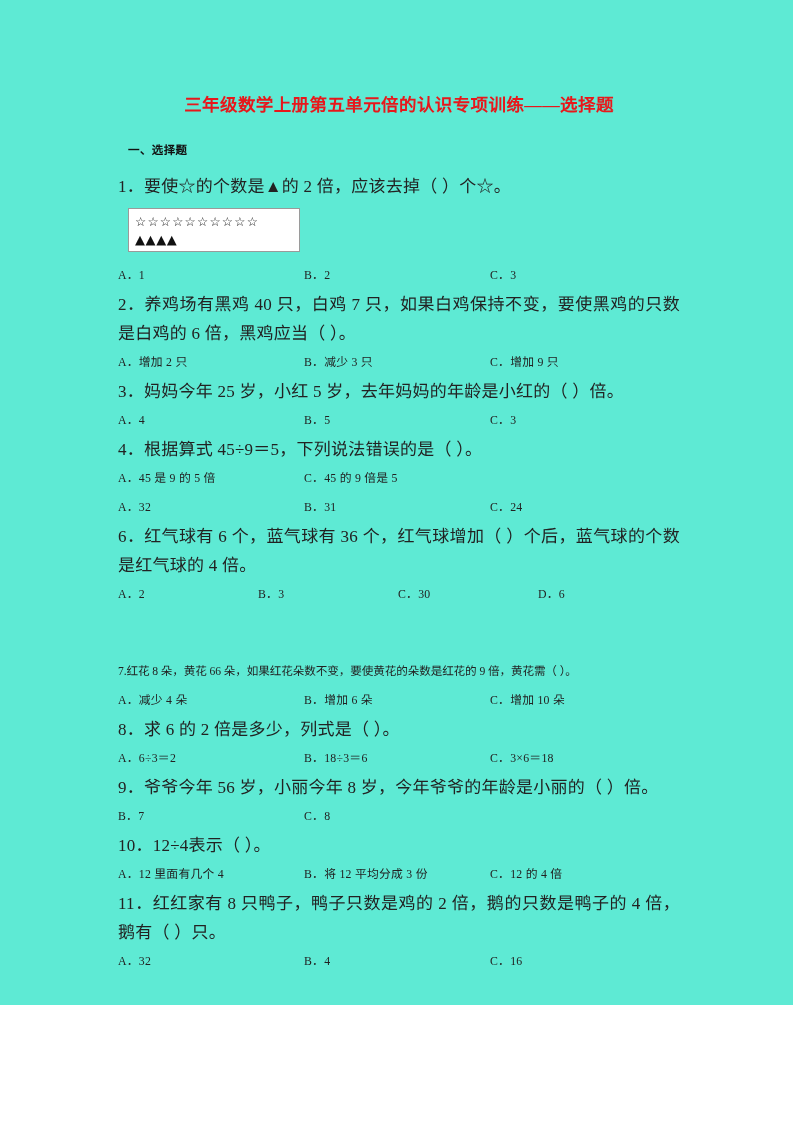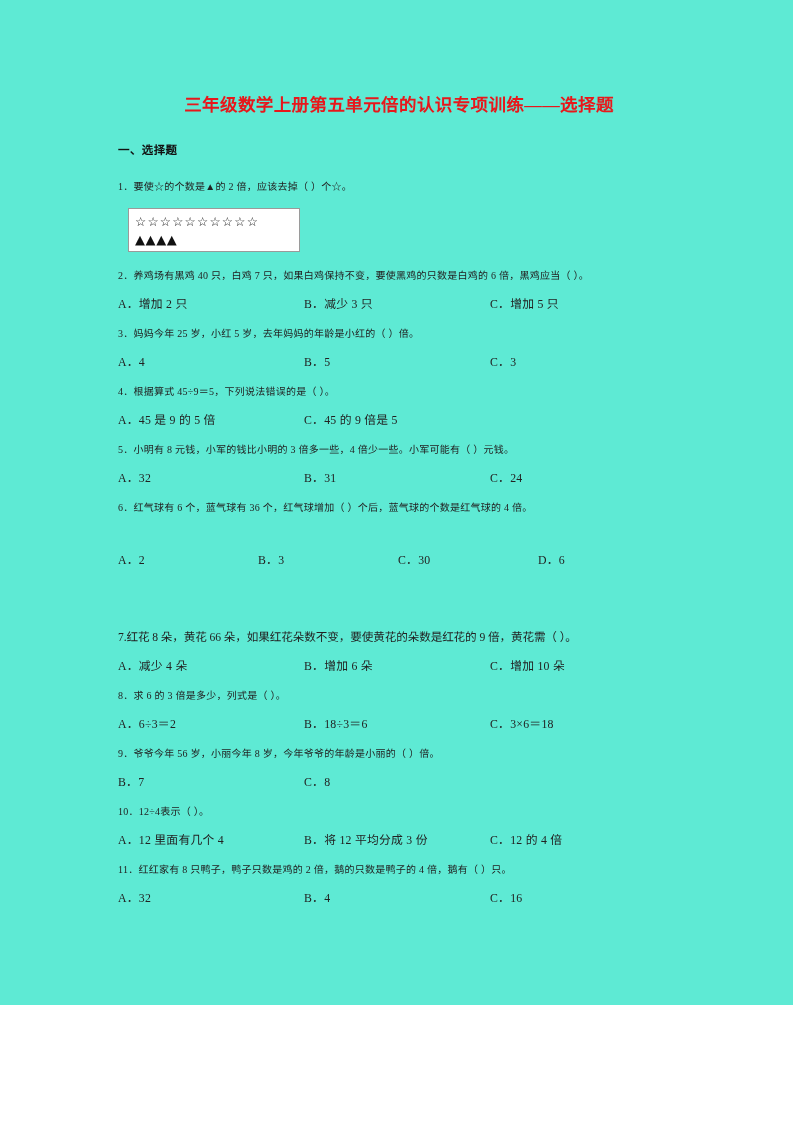--- a/index.html
+++ b/index.html
@@ -38,28 +38,28 @@
     line-height: 26px;
     margin: 0 0 24px 0;
     white-space: nowrap;
   }
   .section-heading {
     font-family: "Liberation Serif", "DejaVu Serif", serif;
     font-weight: bold;
     font-size: 11.5px;
     color: #111111;
     letter-spacing: 0.4px;
-    margin: 0 0 14px 0;
+    margin: 0 0 14px 10px;
     line-height: 16px;
   }
   .q-block {
     margin-bottom: 0;
   }
   .q-stem {
-    font-size: 10px;
+    font-size: 17px;
     line-height: 29px;
     color: #222222;
     letter-spacing: 0.25px;
     text-align: justify;
     text-justify: inter-ideograph;
     margin: 0;
   }
   .q-stem.tight {
     letter-spacing: -0.1px;
     font-size: 11.6px;
@@ -70,21 +70,21 @@
     font-size: 11.8px;
     line-height: 29px;
     color: #222222;
     letter-spacing: 0.25px;
   }
   .opt-row .opt {
     flex: 0 0 auto;
     white-space: nowrap;
   }
   .opt-row.cols3 .opt { width: 186px; }
-  .opt-row.cols4 .opt { width: 140px; margin-top: 24px; }
+  .opt-row.cols4 .opt { width: 140px; }
   .figure-box {
     margin: 7px 0 9px 10px;
     border: 1px solid #9a9a9a;
     width: 172px;
     box-sizing: border-box;
     padding: 4px 6px 3px 6px;
     background: #ffffff;
   }
   .sym-row {
     line-height: 17px;
@@ -118,28 +118,33 @@
     <h1 class="doc-title">三年级数学上册第五单元倍的认识专项训练——选择题</h1>
 
     <div class="section-heading">一、选择题</div>
 
     <div class="q-block">
       <p class="q-stem">1．要使☆的个数是▲的 2 倍，应该去掉（        ）个☆。</p>
       <div class="figure-box">
         <div class="sym-row stars">☆☆☆☆☆☆☆☆☆☆</div>
         <div class="sym-row tris">▲▲▲▲</div>
       </div>
+      <div class="opt-row cols3">
+        <span class="opt">A．1</span>
+        <span class="opt">B．2</span>
+        <span class="opt">C．3</span>
+      </div>
     </div>
 
     <div class="q-block">
       <p class="q-stem">2．养鸡场有黑鸡 40 只，白鸡 7 只，如果白鸡保持不变，要使黑鸡的只数是白鸡的 6 倍，黑鸡应当（        ）。</p>
       <div class="opt-row cols3">
         <span class="opt">A．增加 2 只</span>
         <span class="opt">B．减少 3 只</span>
-        <span class="opt">C．增加 5 只</span>
+        <span class="opt">C．增加 9 只</span>
       </div>
     </div>
 
     <div class="q-block">
       <p class="q-stem">3．妈妈今年 25 岁，小红 5 岁，去年妈妈的年龄是小红的（        ）倍。</p>
       <div class="opt-row cols3">
         <span class="opt">A．4</span>
         <span class="opt">B．5</span>
         <span class="opt">C．3</span>
       </div>
@@ -147,21 +152,20 @@
 
     <div class="q-block">
       <p class="q-stem">4．根据算式 45÷9＝5，下列说法错误的是（        ）。</p>
       <div class="opt-row cols3">
         <span class="opt">A．45 是 9 的 5 倍</span>
         <span class="opt">C．45 的 9 倍是 5</span>
       </div>
     </div>
 
     <div class="q-block">
-      <p class="q-stem">5．小明有 8 元钱，小军的钱比小明的 3 倍多一些，4 倍少一些。小军可能有（        ）元钱。</p>
       <div class="opt-row cols3">
         <span class="opt">A．32</span>
         <span class="opt">B．31</span>
         <span class="opt">C．24</span>
       </div>
     </div>
 
     <div class="q-block">
       <p class="q-stem">6．红气球有 6 个，蓝气球有 36 个，红气球增加（        ）个后，蓝气球的个数是红气球的 4 倍。</p>
       <div class="opt-row cols4">
@@ -175,21 +179,21 @@
     <div class="q-block">
       <p class="q-stem tight">7.红花 8 朵，黄花 66 朵，如果红花朵数不变，要使黄花的朵数是红花的 9 倍，黄花需（        ）。</p>
       <div class="opt-row cols3">
         <span class="opt">A．减少 4 朵</span>
         <span class="opt">B．增加 6 朵</span>
         <span class="opt">C．增加 10 朵</span>
       </div>
     </div>
 
     <div class="q-block">
-      <p class="q-stem">8．求 6 的 3 倍是多少，列式是（        ）。</p>
+      <p class="q-stem">8．求 6 的 2 倍是多少，列式是（        ）。</p>
       <div class="opt-row cols3">
         <span class="opt">A．6÷3＝2</span>
         <span class="opt">B．18÷3＝6</span>
         <span class="opt">C．3×6＝18</span>
       </div>
     </div>
 
     <div class="q-block">
       <p class="q-stem">9．爷爷今年 56 岁，小丽今年 8 岁，今年爷爷的年龄是小丽的（        ）倍。</p>
       <div class="opt-row cols3">

